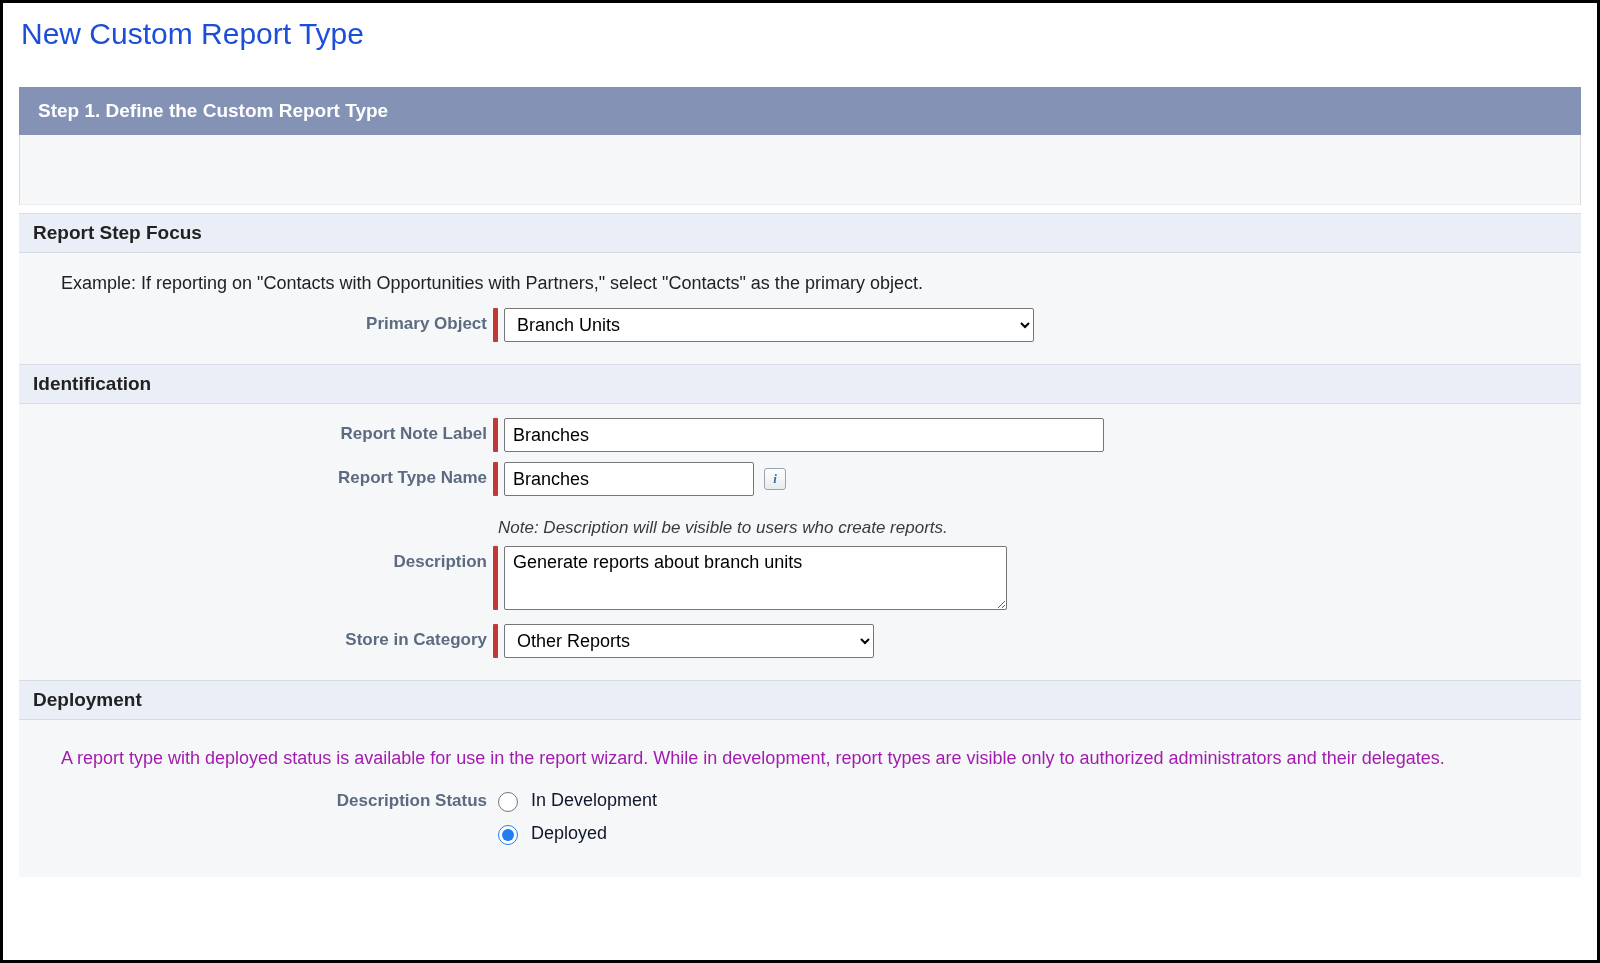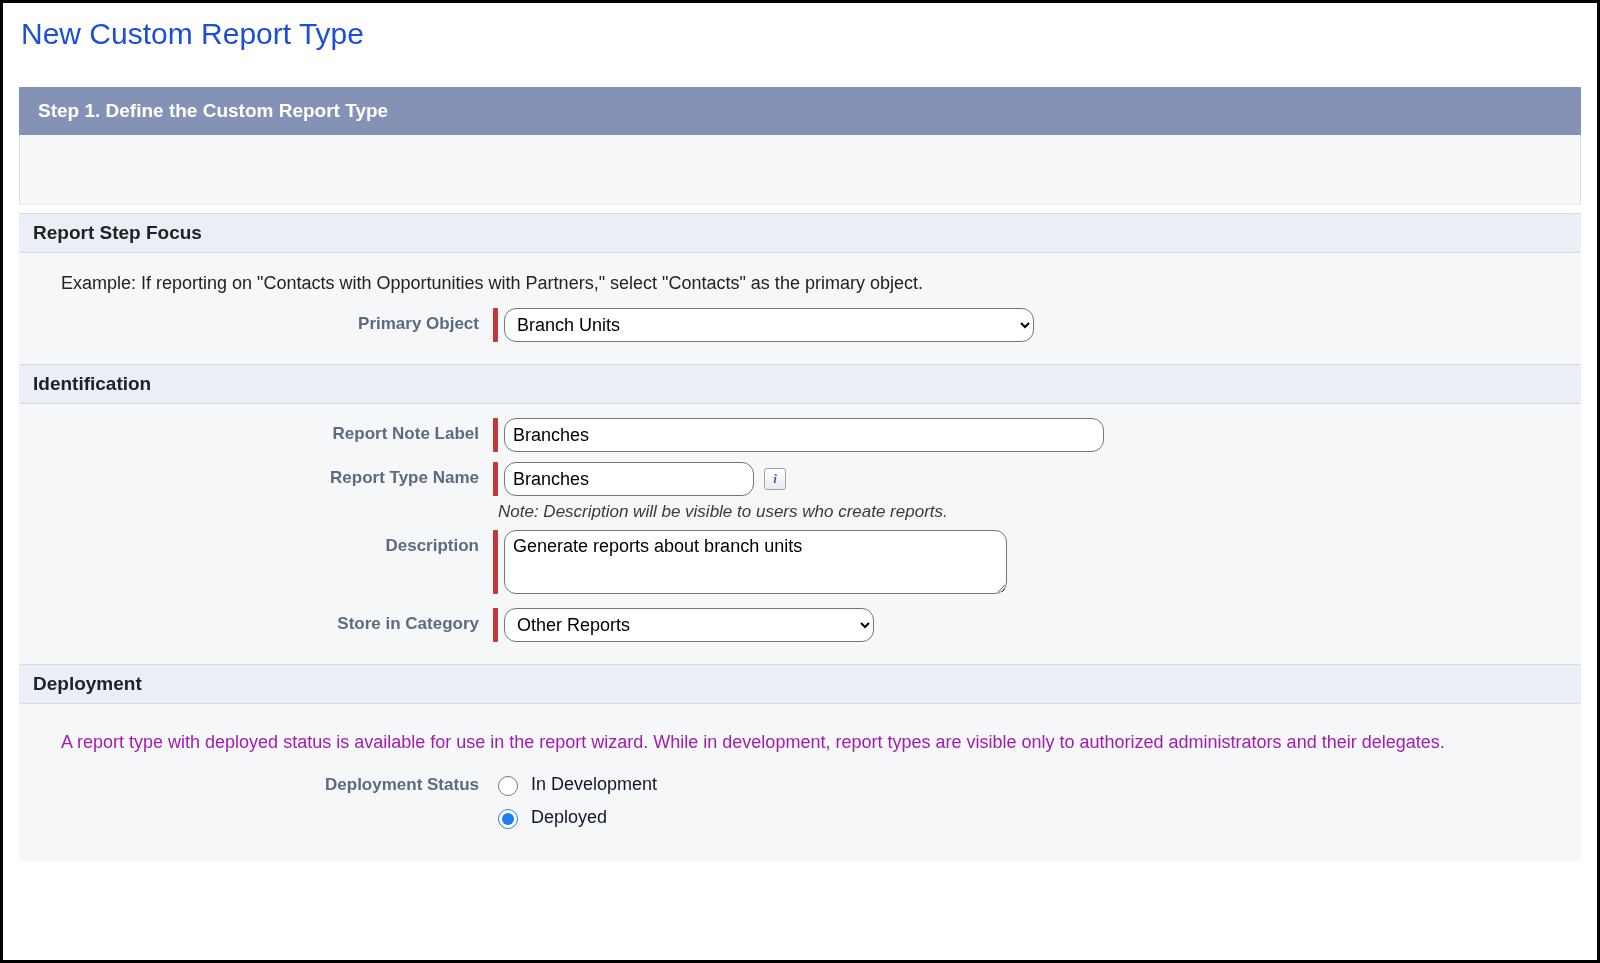--- a/index.html
+++ b/index.html
@@ -62,21 +62,21 @@
     font-size: 18px;
   }
   .form-row {
     display: flex;
     align-items: flex-start;
     margin-top: 14px;
   }
   .form-label {
     width: 460px;
     text-align: right;
-    padding-right: 14px;
+    padding-right: 6px;
     padding-top: 6px;
     color: #5c6b80;
     font-size: 17px;
     font-weight: bold;
   }
   .form-control-cell {
     display: flex;
     align-items: center;
     gap: 6px;
   }
@@ -86,36 +86,36 @@
     background: #c23934;
     margin-right: 0px;
     border-radius: 1px;
   }
   select, input[type="text"], textarea {
     font-family: Arial, Helvetica, sans-serif;
     font-size: 18px;
     padding: 5px 8px;
     border: 1px solid #767676;
     background: #fff;
-    border-radius: 12px;
+    border-radius: 2px;
   }
   select.primary { width: 530px; height: 34px; }
   input.label-field { width: 600px; height: 34px; }
   input.name-field { width: 250px; height: 34px; }
   textarea.desc-field { width: 503px; height: 64px; resize: both; }
   select.category { width: 370px; height: 34px; }
   .note {
     font-style: italic;
     color: #3a3a3a;
     font-size: 17px;
     margin: 6px 0 0 0;
   }
   .note-row {
     margin-left: 465px;
-    margin-top: 6px;
+    margin-top: 22px;
   }
   .info-btn {
     display: inline-flex;
     align-items: center;
     justify-content: center;
     width: 22px;
     height: 22px;
     border: 1px solid #9aa3af;
     border-radius: 3px;
     background: linear-gradient(#fefefe,#e8ecef);
@@ -215,21 +215,21 @@
         </select>
       </div>
     </div>
   </div>
 
   <div class="section-head">Deployment</div>
   <div class="section-body">
     <div class="deploy-help">A report type with deployed status is available for use in the report wizard. While in development, report types are visible only to authorized administrators and their delegates.</div>
 
     <div class="form-row" style="margin-top:0;">
-      <div class="form-label">Deployment Status</div>
+      <div class="form-label">Description Status</div>
       <div>
         <div class="radio-row">
           <input type="radio" name="deploy" style="">
           <span class="radio-label">In Development</span>
         </div>
         <div class="radio-row">
           <input type="radio" name="deploy" checked="" style="">
           <span class="radio-label">Deployed</span>
         </div>
       </div>

